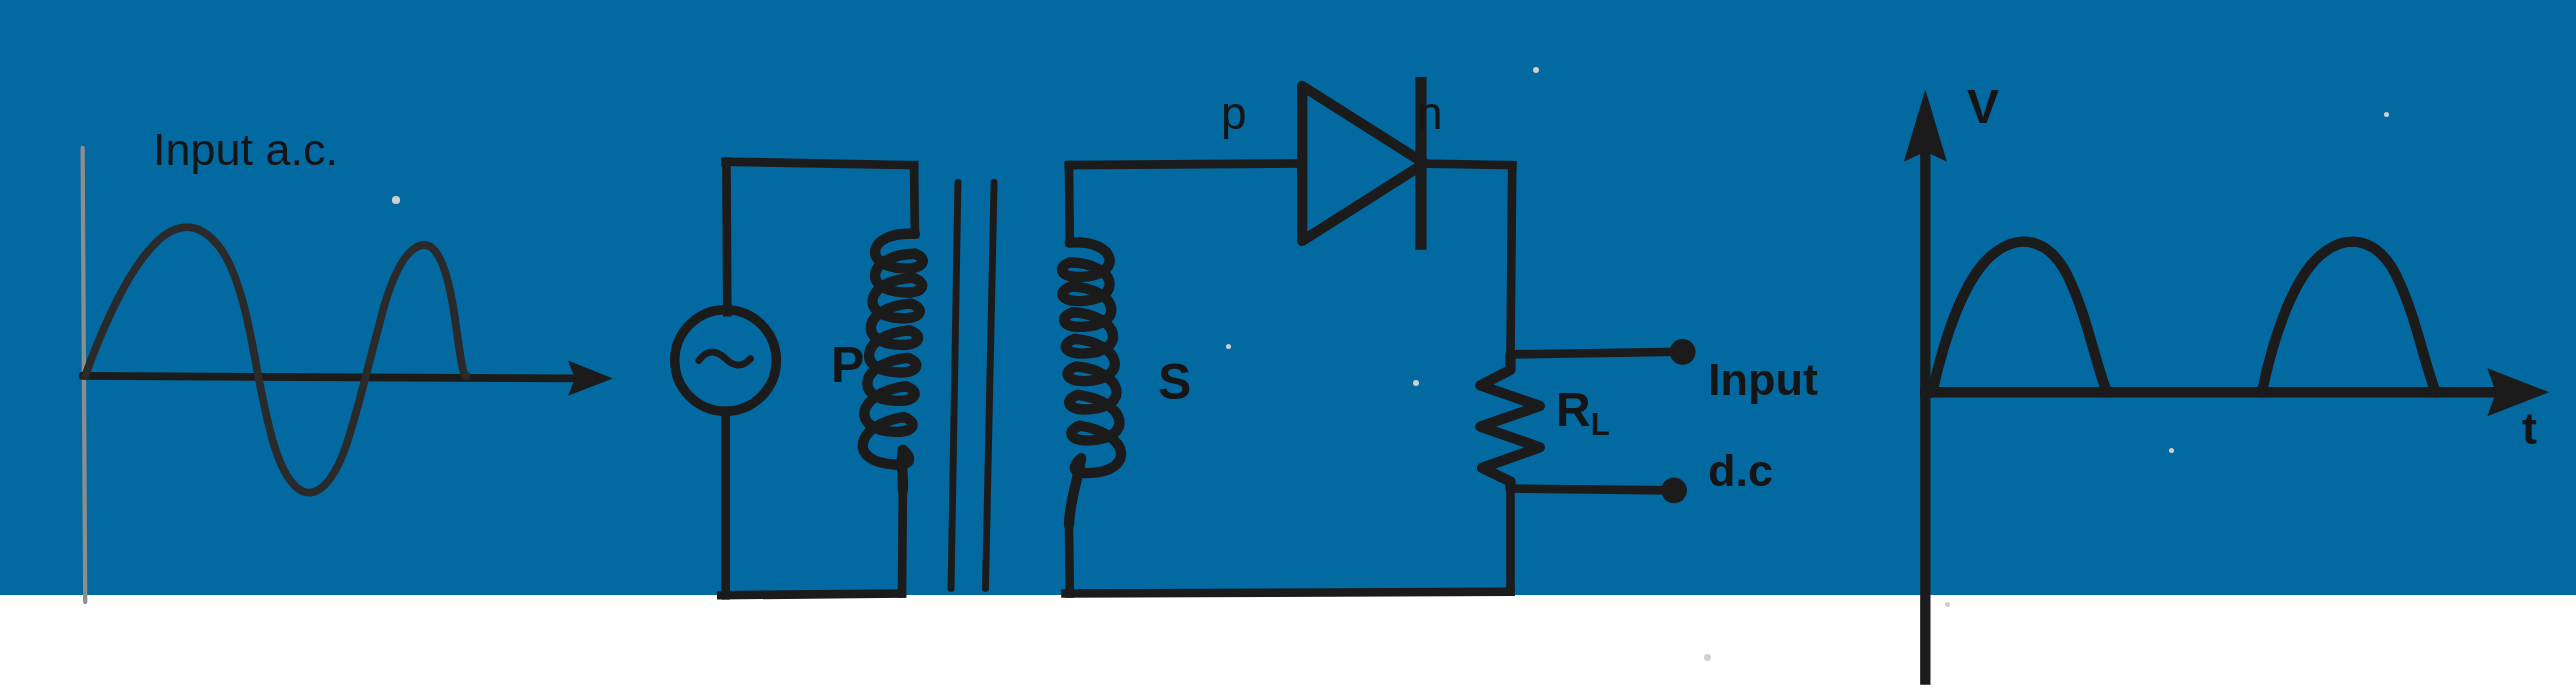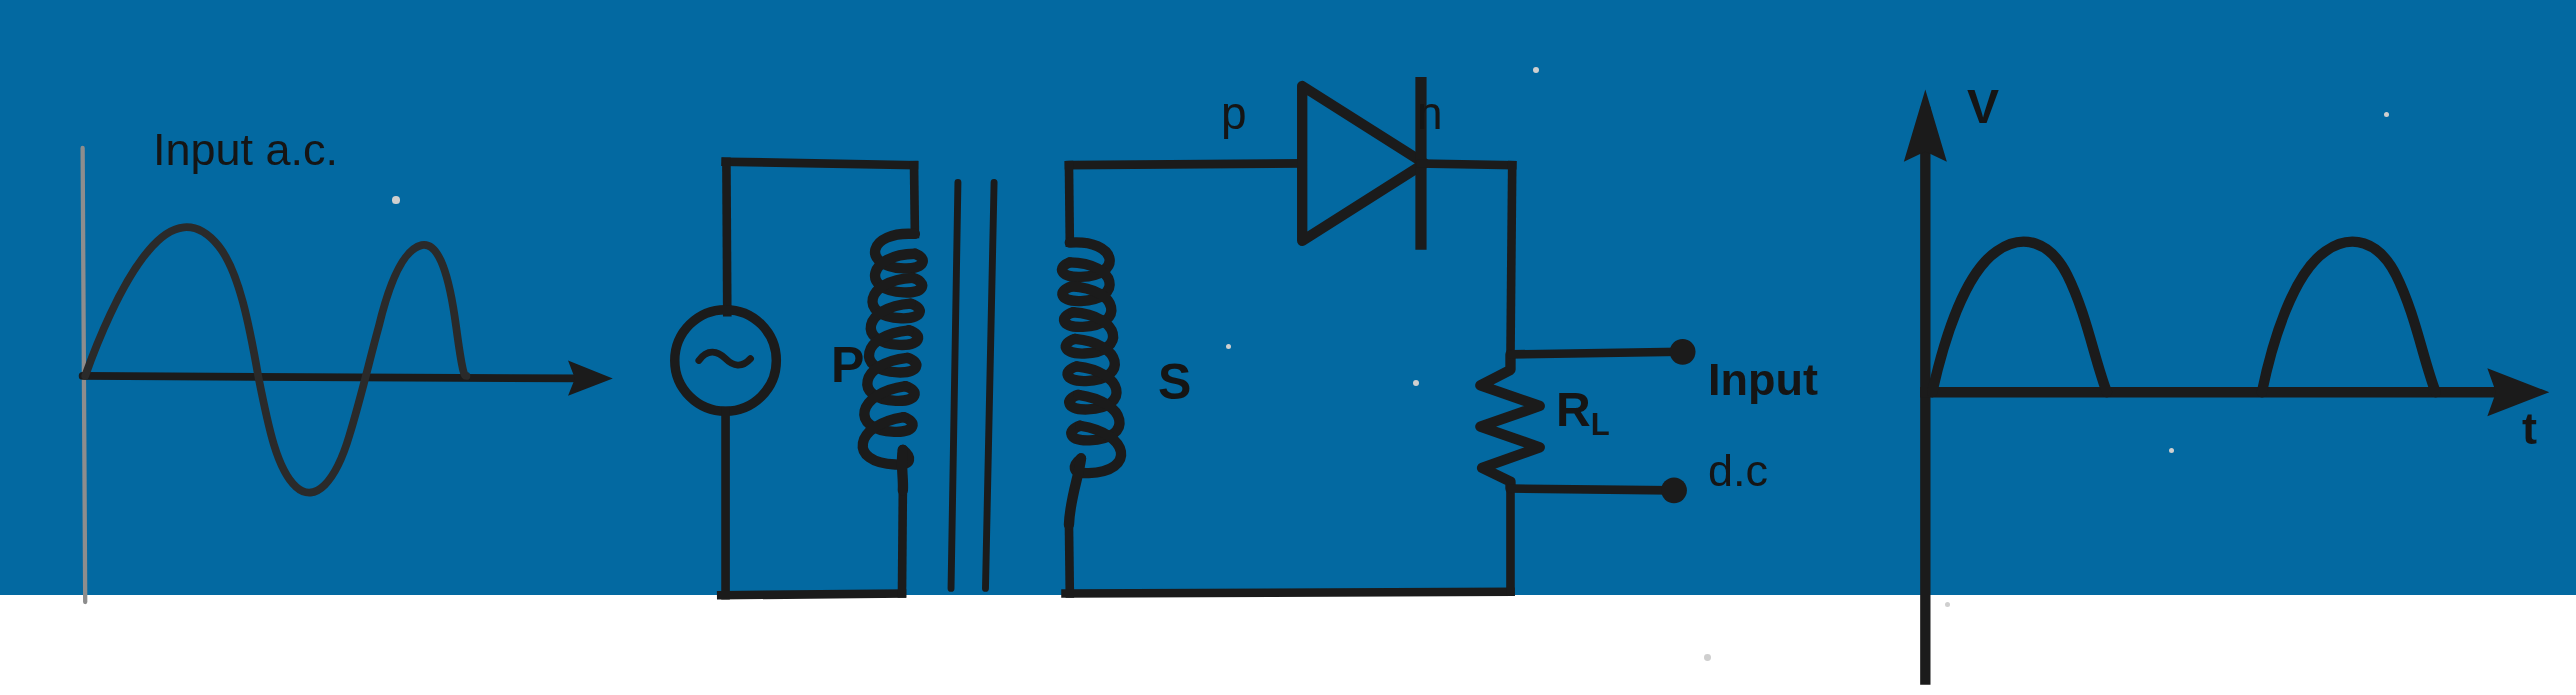--- a/index.html
+++ b/index.html
@@ -10,21 +10,21 @@
   .lbl{position:absolute;font-family:"Liberation Sans",sans-serif;
        color:#151515;white-space:nowrap;line-height:1;}
   .lbl-input{left:153px;top:127px;font-size:45px;font-weight:400;}
   .lbl-P{left:831px;top:340px;font-size:50px;font-weight:700;}
   .lbl-S{left:1158px;top:357px;font-size:50px;font-weight:700;}
   .lbl-p{left:1221px;top:90px;font-size:46px;font-weight:400;}
   .lbl-n{left:1417px;top:90px;font-size:46px;font-weight:400;}
   .lbl-RL{left:1556px;top:370px;font-size:48px;font-weight:700;margin-top:16px;}
   .lbl-RL sub{font-size:31px;font-weight:700;vertical-align:-0.30em;}
   .lbl-out{left:1708px;top:357px;font-size:45px;font-weight:700;}
-  .lbl-dc{left:1708px;top:448px;font-size:45px;font-weight:400;}
+  .lbl-dc{left:1708px;top:448px;font-size:45px;font-weight:700;}
   .lbl-V{left:1967px;top:83px;font-size:48px;font-weight:700;}
   .lbl-t{left:2522px;top:406px;font-size:45px;font-weight:700;font-style:normal;}
   .speck{position:absolute;background:#cfcfcf;border-radius:50%;}
 </style>
 </head>
 <body>
 
 <div id="stage">
 
   <svg class="layer" viewBox="0 0 2993 808" preserveAspectRatio="none">

